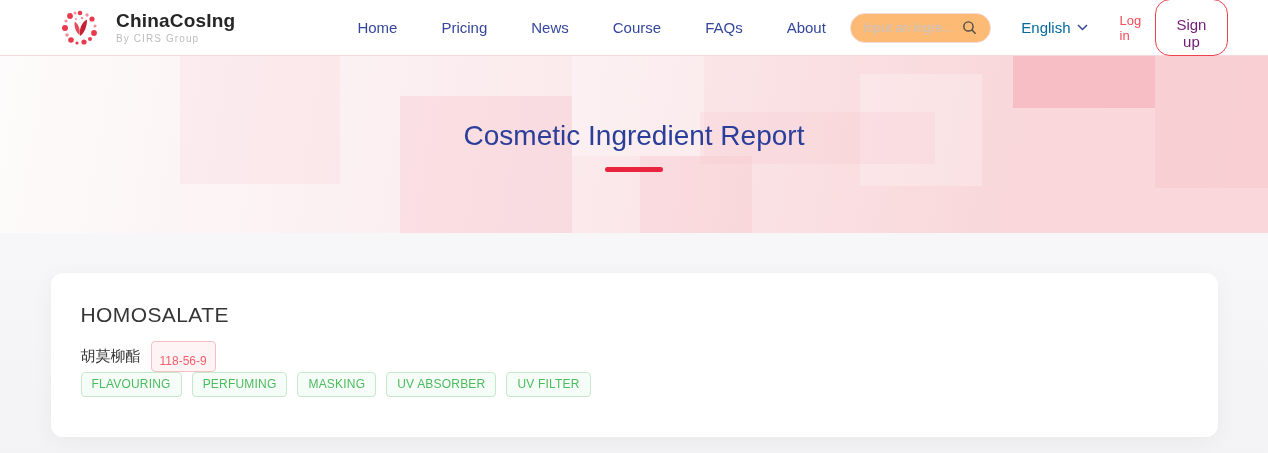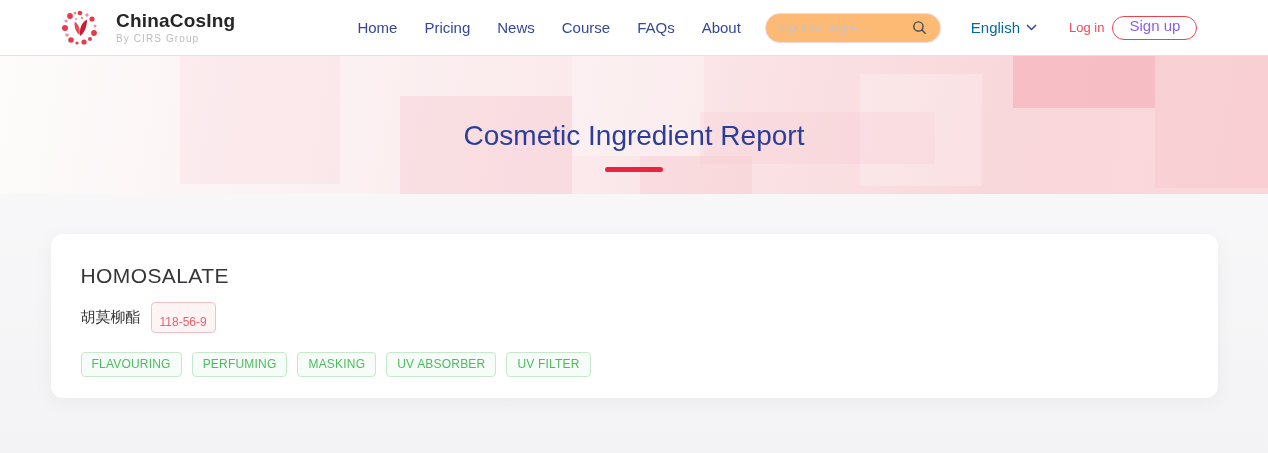--- a/index.html
+++ b/index.html
@@ -20,21 +20,21 @@
     padding: 0 40px 0 60px;
   }
   .logo { display: flex; align-items: center; gap: 16px; cursor: pointer; }
   .logo-text-name {
     font-size: 19px; font-weight: 700; color: #262626; letter-spacing: .2px;
     line-height: 1.1;
   }
   .logo-text-tagline {
     font-size: 10px; color: #bcbcc1; letter-spacing: 1.1px; margin-top: 2px;
   }
-  .nav { display: flex; gap: 27px; margin-left: 122px; }
+  .nav { display: flex; gap: 44px; margin-left: 122px; }
   .nav a { font-size: 15px; color: #35479c; }
   .search-pill {
     margin-left: 24px;
     width: 176px; height: 30px;
     border: 1px solid #f5d8d8;
     border-radius: 16px;
     display: flex; align-items: center;
     padding: 0 12px;
     background: #fdba74;
   }
@@ -44,29 +44,29 @@
     font-family: "Liberation Sans", sans-serif;
   }
   .search-pill input::placeholder { color: #c8c3c3; }
   .search-icon { flex: 0 0 auto; display: flex; cursor: pointer; }
   .lang {
     margin-left: 30px; display: flex; align-items: center; gap: 6px;
     font-size: 15px; color: #0369a1; cursor: pointer;
   }
   .login { margin-left: 32px; font-size: 13px; color: #f14a58; cursor: pointer; }
   .signup {
-    margin-left: 8px; font-size: 15px; color: #8b5cf6;
+    margin-left: 8px; font-size: 15px; color: #701a75;
     border: 1px solid #f0414f; border-radius: 15px;
-    padding: 0 16px 5px; cursor: pointer; background: #fff;
+    padding: 16px 16px 5px; cursor: pointer; background: #fff;
   }
 
   
   .hero {
     position: relative;
-    height: 138px;
+    height: 177px;
     background: linear-gradient(100deg, #fdfbfb 0%, #fbeaec 45%, #f9d8db 78%, #fad7da 100%);
     overflow: hidden;
     text-align: center;
   }
   .hero .blk { position: absolute; }
   .blk1 { left: 1013px; top: 0;    width: 142px; height: 52px;  background: rgba(245,148,161,.38); }
   .blk2 { left: 1155px; top: 0;    width: 113px; height: 132px; background: rgba(247,185,194,.28); }
   .blk3 { left: 180px;  top: 0;    width: 160px; height: 128px; background: rgba(249,212,217,.30); }
   .blk4 { left: 400px;  top: 40px; width: 172px; height: 137px; background: rgba(247,190,198,.32); }
   .blk5 { left: 572px;  top: 0;    width: 132px; height: 100px; background: rgba(255,255,255,.30); }
@@ -109,21 +109,21 @@
     margin-top: 14px;
   }
   .cn-name { font-size: 15px; color: #363636; }
   .cas-badge {
     font-size: 12px; color: #ef5f6b;
     border: 1px solid #f6bfc4;
     background: #fef4f5;
     border-radius: 4px;
     padding: 12px 8px 3px;
   }
-  .tags { display: flex; gap: 10px; margin-top: 19px; }
+  .tags { display: flex; gap: 10px; }
   .tag {
     font-size: 12px; color: #4cbd5f;
     border: 1px solid #c6e9cc;
     background: #f6fcf7;
     border-radius: 4px;
     padding: 4px 10px 5px;
     letter-spacing: .2px;
     cursor: pointer;
   }
 </style>

